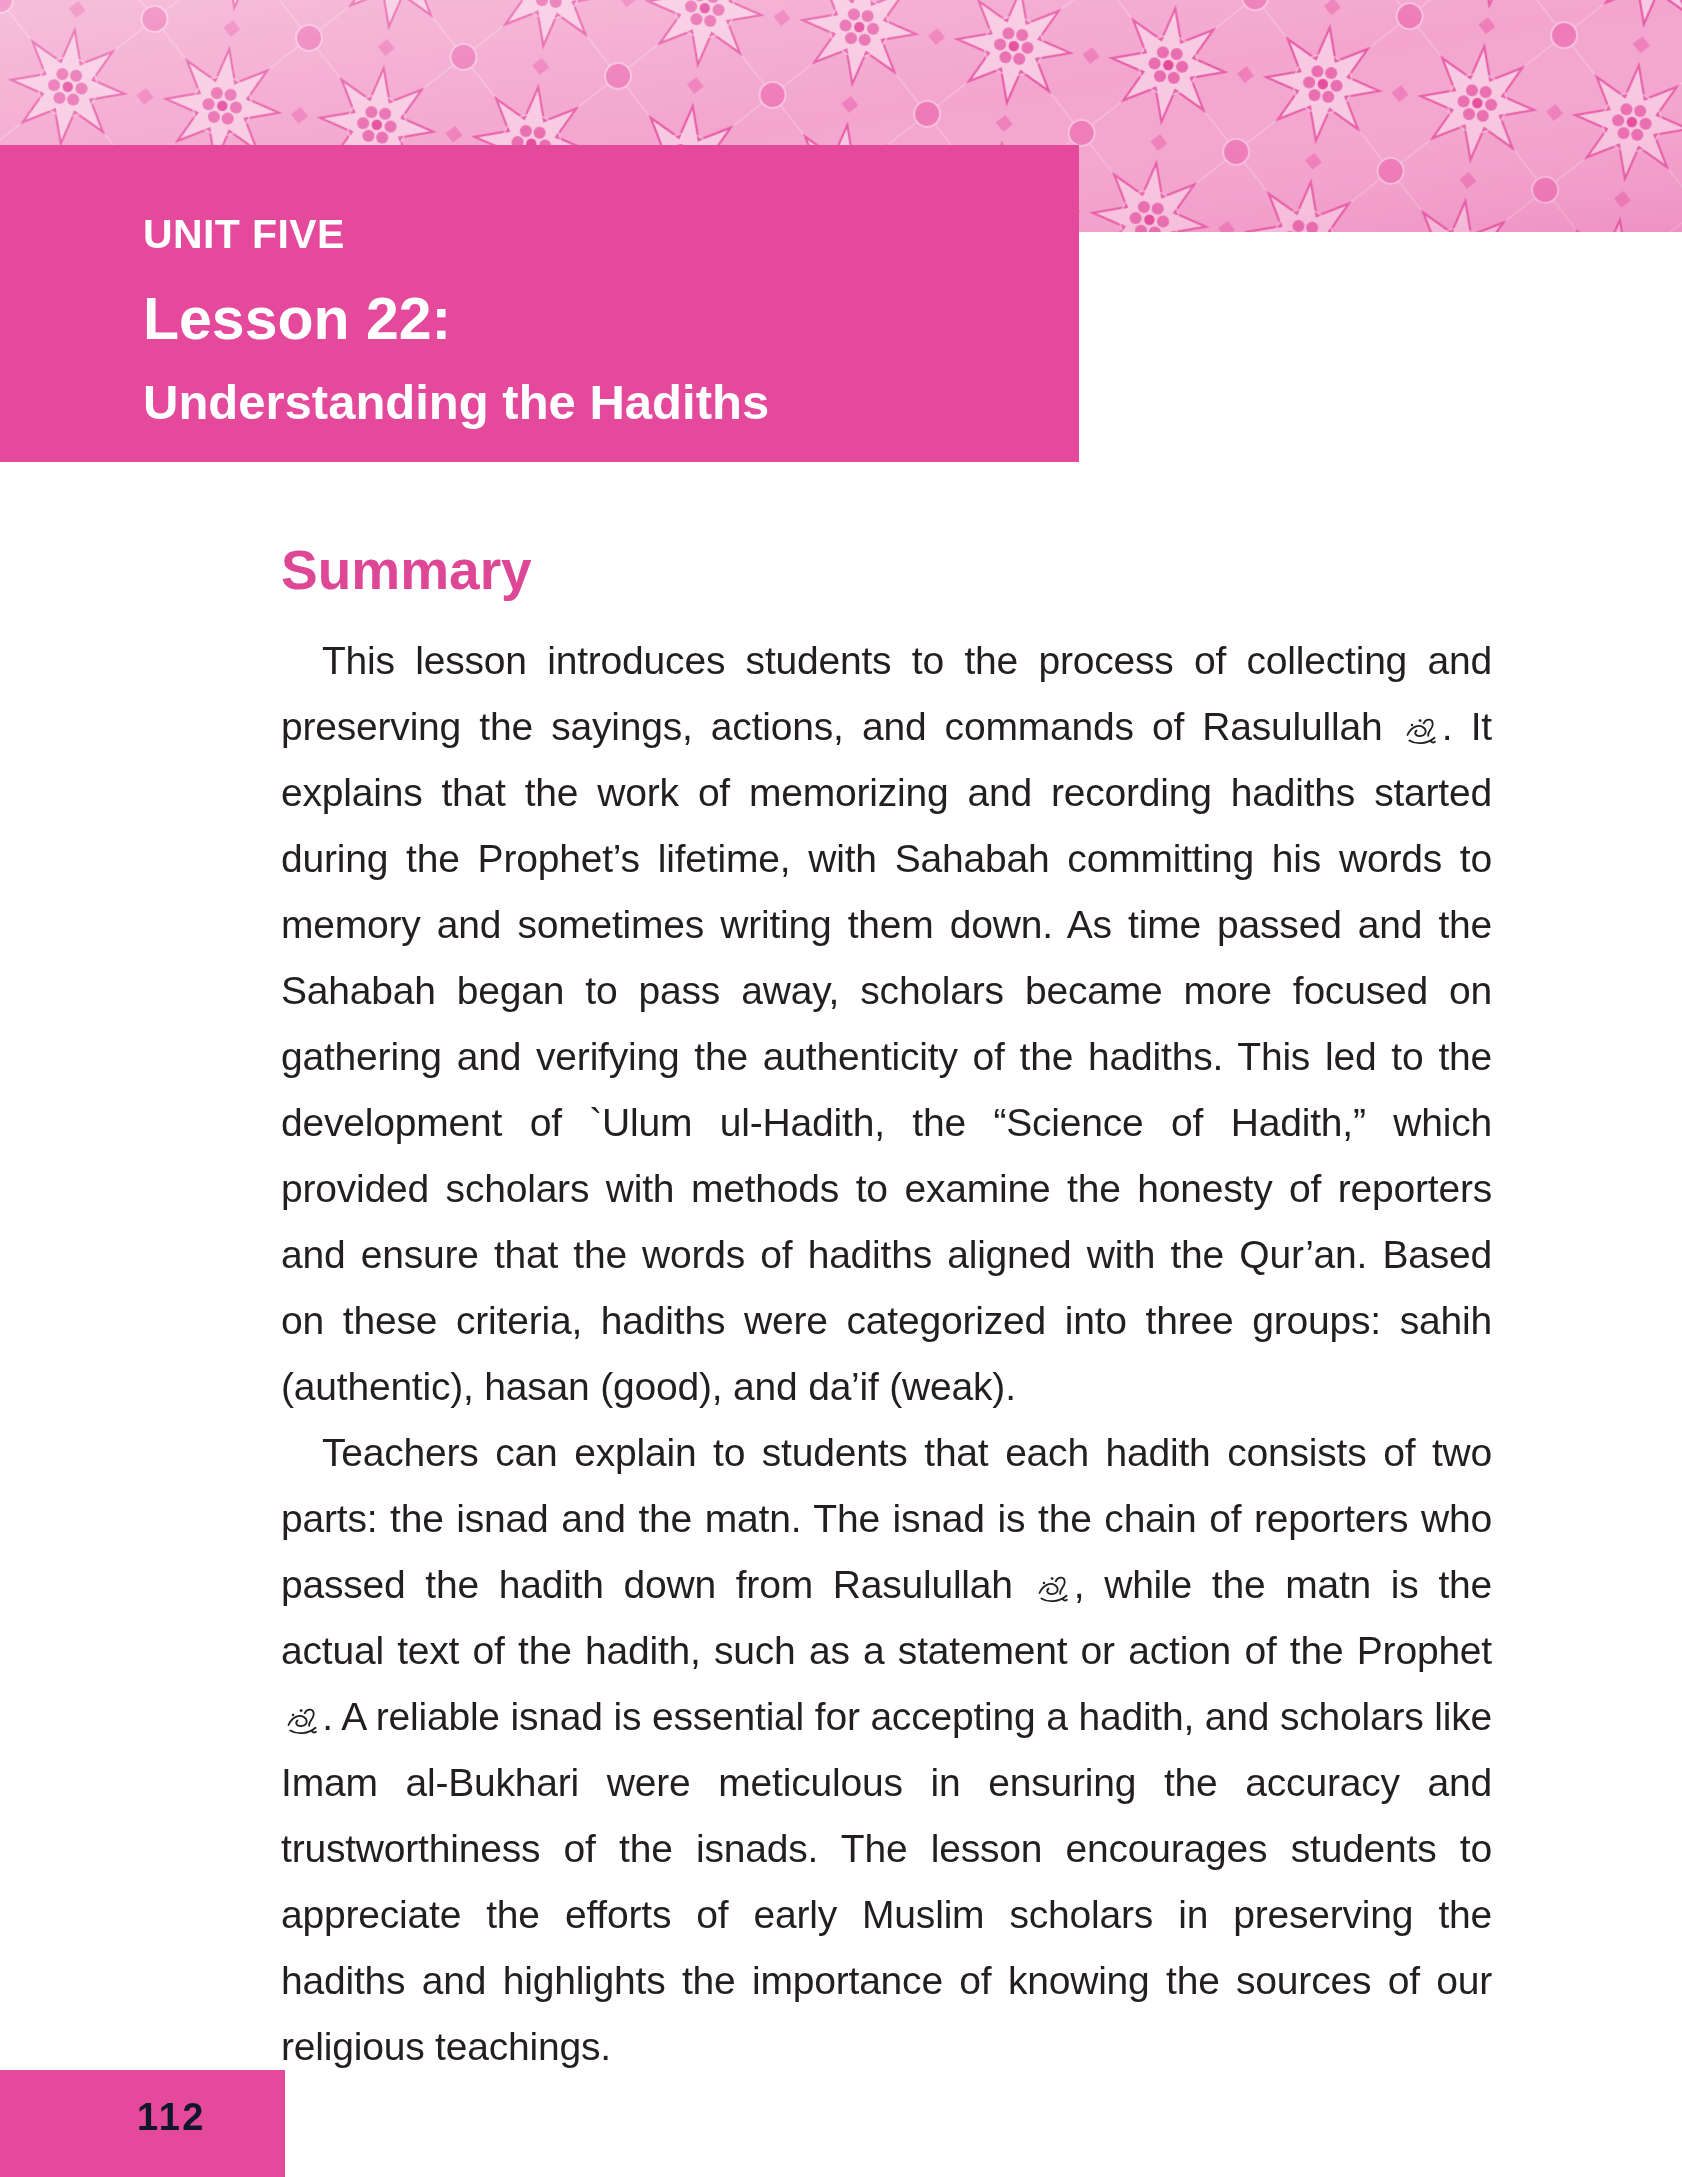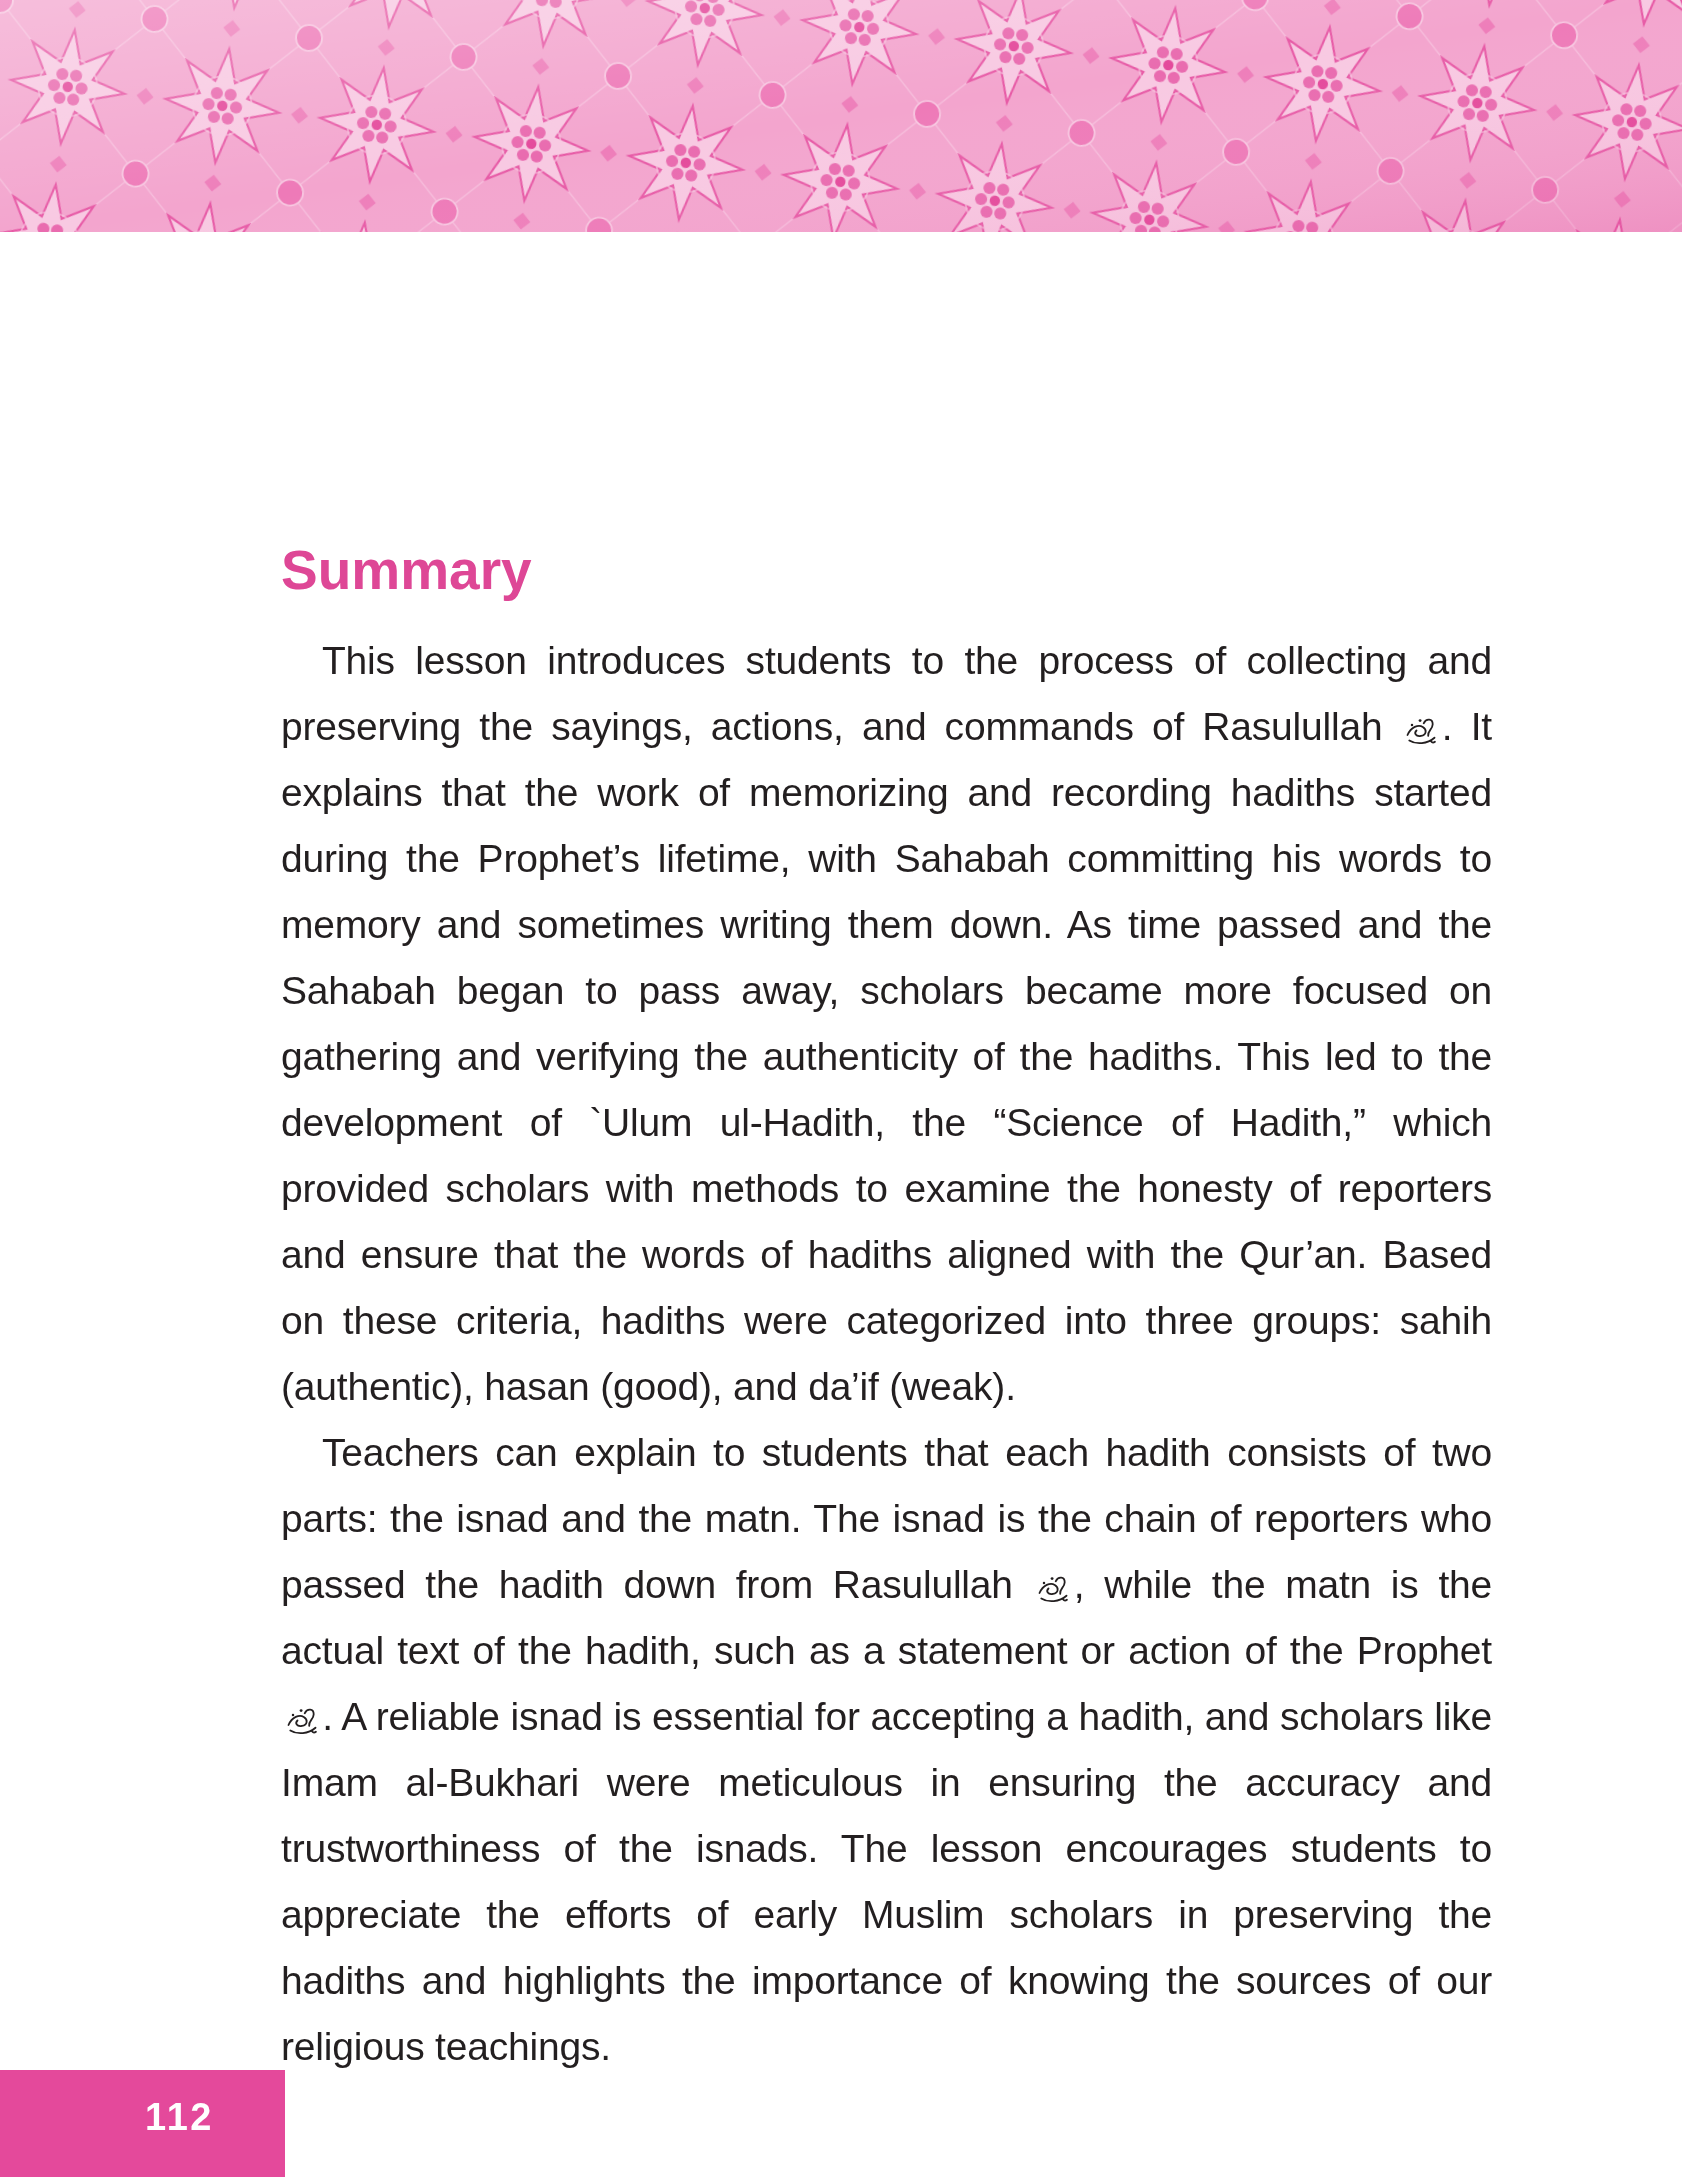--- a/index.html
+++ b/index.html
@@ -72,21 +72,21 @@
   .saw path{fill:none;stroke:var(--body-text,#231F20);stroke-width:2;stroke-linecap:round;}
   .saw circle{fill:var(--body-text,#231F20);}
   
   .page-number-box{
     position:absolute;left:0;top:2070px;width:285px;height:107px;
     background:var(--accent-pink,#E4499B);
     box-sizing:border-box;
     padding:28px 0 0 137px;
   }
   .page-number{
-    color:#ffffff;font-size:38px;font-weight:700;letter-spacing:2.6px;line-height:1;margin-left:8px;
+    color:#0f172a;font-size:38px;font-weight:700;letter-spacing:2.6px;line-height:1;
   }
 </style>
 </head>
 <body>
 
 <div class="page">
 
   <div class="pattern-band">
     <svg preserveAspectRatio="none" viewBox="0 0 1946 268" width="1683" height="232">
       <defs>
@@ -115,20 +115,25 @@
           <stop offset="0" stop-color="#ffffff" stop-opacity="0.28"></stop>
           <stop offset="0.5" stop-color="#ffffff" stop-opacity="0"></stop>
           <stop offset="1" stop-color="#D9368B" stop-opacity="0.18"></stop>
         </linearGradient>
       </defs>
       <rect width="100%" height="100%" fill="url(#tile)"></rect>
       <rect width="100%" height="100%" fill="url(#sheen)"></rect>
     </svg>
   </div>
 
+  <header class="title-block">
+    <div class="unit-label">UNIT FIVE</div>
+    <div class="lesson-number">Lesson 22:</div>
+    <div class="lesson-title">Understanding the Hadiths</div>
+  </header>
 
   <main class="content">
     <h1 class="summary-heading">Summary</h1>
     <div class="body-copy">
       <p>This lesson introduces students to the process of collecting and preserving the sayings, actions, and commands of Rasulullah <svg class="saw" width="36" height="35" viewBox="0 0 40 38" aria-hidden="true">
     <path d="M5 24 C9 15 17 12 22 15 C27 18 26 24 20 25 C14 26 12 22 15 19"></path>
     <path d="M23 11 C26 5 33 6 33 12 C33 18 27 19 28 25"></path>
     <path d="M7 30 C15 35 27 34 35 27"></path>
     <path d="M31 31 q2 2.5 4.5 .5"></path>
     <circle cx="19" cy="8" r="1.6"></circle>

